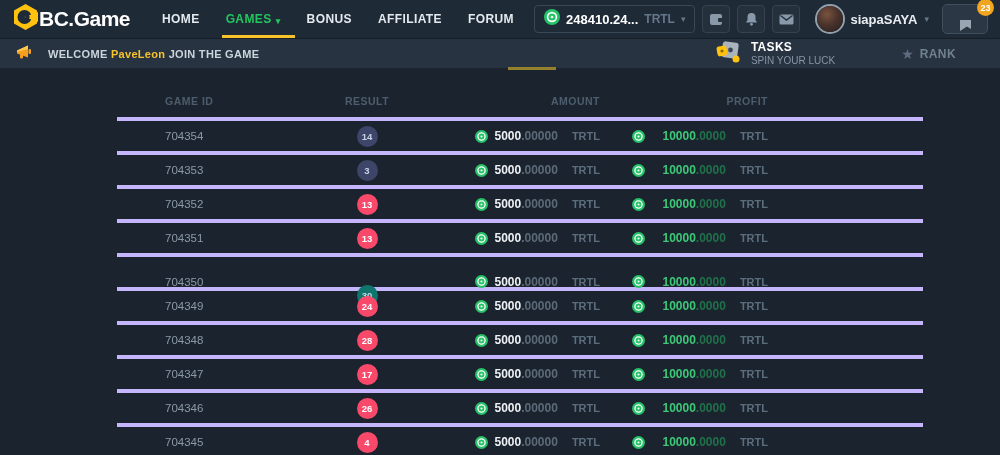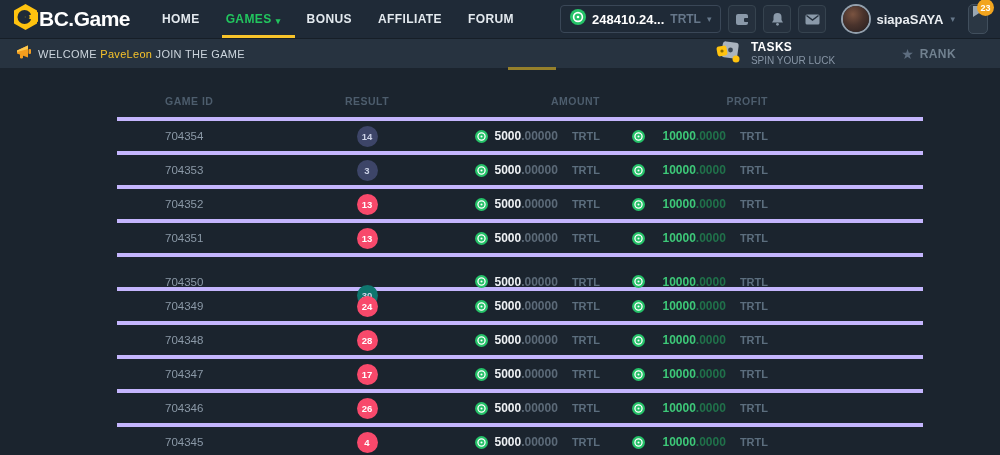--- a/index.html
+++ b/index.html
@@ -26,31 +26,31 @@
   .balance-cur { color:#66778a; font-size:12px; font-weight:bold; }
   .caret { color:#66778a; font-size:9px; }
   .icon-btn { width:28px; height:28px; border:1px solid #36434f; background:#25303d;
     border-radius:4px; display:flex; align-items:center; justify-content:center;
     cursor:pointer; color:#8a99a9; }
   .user { display:flex; align-items:center; gap:7px; margin-left:10px; cursor:pointer; }
   .avatar { width:26px; height:26px; border-radius:50%;
     background:radial-gradient(circle at 38% 32%, #7a5340 0%, #4a332c 45%, #241d1e 100%);
     box-shadow:0 0 0 2px #93a0ad; }
   .user-name { color:#e9edf1; font-size:13px; font-weight:bold; }
-  .chat-btn { width:20px; height:30px; margin-left:6px; position:relative;
+  .chat-btn { width:46px; height:30px; margin-left:6px; position:relative;
     border:1px solid #414f5d; background:#2b3744; border-radius:5px;
-    display:flex; align-items:flex-start; justify-content:center; cursor:pointer; color:#9aa7b3; }
+    display:flex; align-items:flex-end; justify-content:center; cursor:pointer; color:#9aa7b3; }
   .chat-badge { position:absolute; top:-6px; right:-7px; min-width:17px; height:17px;
     border-radius:50%; background:#f2a51f; color:#fff; font-size:9px; font-weight:bold;
     display:flex; align-items:center; justify-content:center; }
 
   
   .announce { height:30px; background:#273340; border-top:1px solid #161e27;
     display:flex; align-items:center; padding:0 16px; position:relative; z-index:1; }
-  .announce-text { margin-left:4px; font-size:11px; font-weight:normal;
+  .announce-text { margin-left:14px; font-size:11px; font-weight:bold;
     letter-spacing:.3px; color:#ccd5dd;text-align:right; }
   .announce-text .uname { color:#f7c32a; }
   .tasks { margin-left:auto; display:flex; align-items:center; gap:9px; cursor:pointer; }
   .tasks-col { display:flex; flex-direction:column; line-height:1.15; }
   .tasks-title { color:#ffffff; font-size:12px; font-weight:bold; letter-spacing:.3px; }
   .tasks-sub { color:#8795a5; font-size:10px; }
   .rank { display:flex; align-items:center; gap:6px; margin-left:66px; margin-right:28px;
     cursor:pointer; color:#71markdown; }
   .rank-star { color:#5d6d7f; font-size:14px; }
   .rank-label { color:#71818f; font-size:12px; font-weight:bold; letter-spacing:.4px; }

